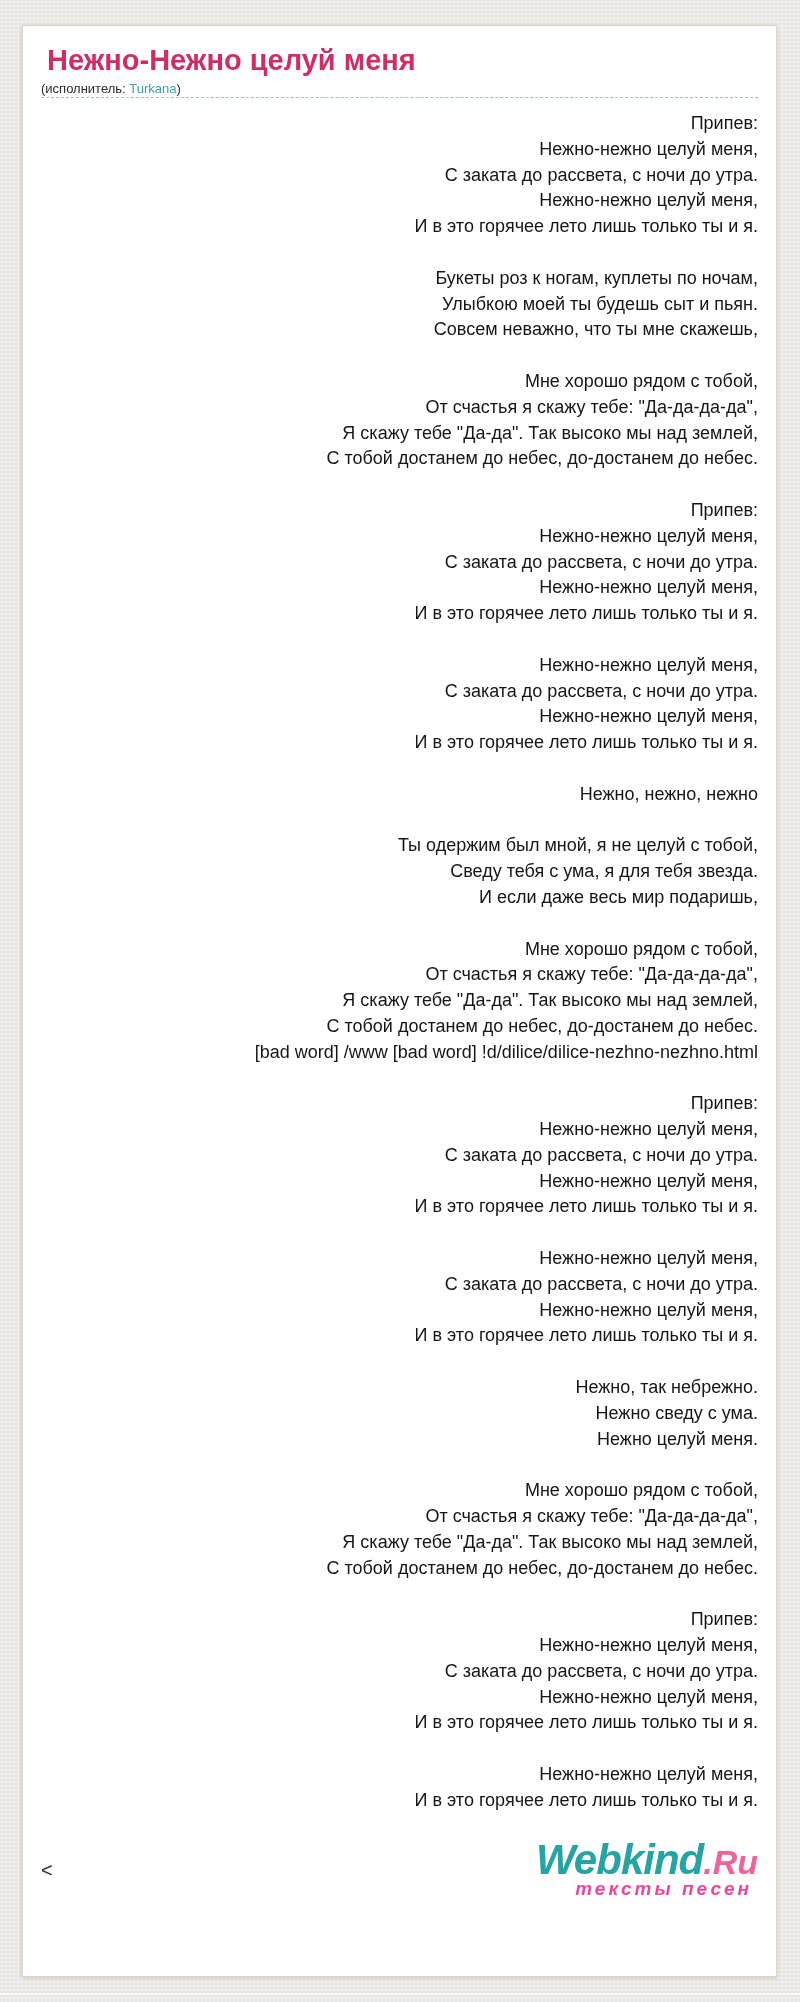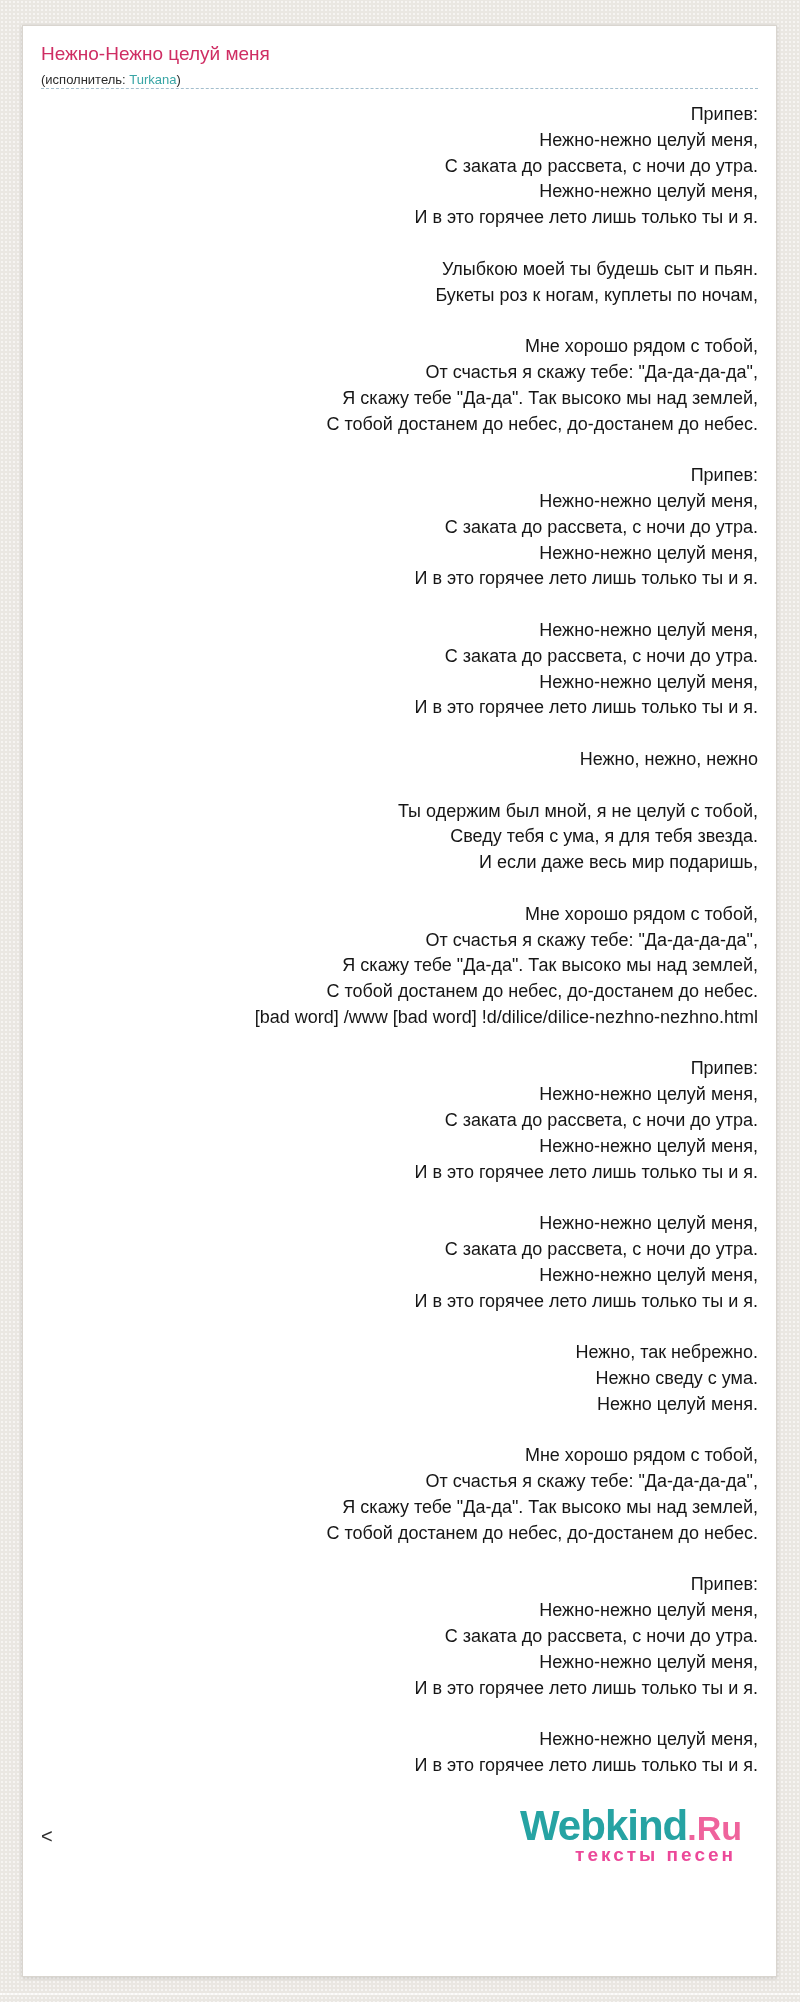--- a/index.html
+++ b/index.html
@@ -15,21 +15,21 @@
     border-top:2px dotted rgba(255,255,255,0.85);
   }
   .card{
     position:absolute;left:22px;top:25px;width:755px;height:1952px;
     box-sizing:border-box;background:#ffffff;
     border:1px solid #d9d5cf;
     box-shadow:0 1px 4px rgba(0,0,0,0.16);
     padding:14px 18px 10px 18px;
   }
   .song-title{
-    margin:0;font-size:19px;font-weight:normal;line-height:28px;
+    margin:6px;font-size:29px;font-weight:bold;line-height:28px;
     color:#cf2d63;
   }
   .artist-line{
     margin:3px 0 0 0;font-size:13px;line-height:17px;color:#2b2b2b;
     border-bottom:1px dashed #a3becd;
   }
   .artist-link{color:#38a5a5;text-decoration:none;cursor:pointer;}
   .lyrics{
     margin-top:13px;
     font-size:18px;line-height:25.8px;color:#161616;text-align:right;
@@ -38,22 +38,23 @@
   .line{white-space:pre;min-height:25.8px;}
   .footer-row{
     margin-top:12px;
     display:flex;justify-content:space-between;align-items:flex-end;
   }
   .back-link{
     font-size:20px;color:#2e2e2e;text-decoration:none;line-height:20px;
     padding-bottom:18px;cursor:pointer;
   }
   .logo{
-    text-align:right;line-height:1;margin-right:16px;cursor:pointer;
+    text-align:right;line-height:1;margin-right:0;cursor:pointer;
     user-select:none;
+    font-style:italic;
   }
   .logo-main{
     font-size:42px;font-weight:bold;color:#26a3a3;letter-spacing:-1px;
   }
   .logo-suffix{
     font-size:34px;font-weight:bold;color:#ef639c;
   }
   .logo-tagline{
     display:block;margin-top:-2px;padding-right:6px;
     font-size:19px;font-weight:bold;color:#ec4899;
@@ -69,22 +70,23 @@
 
   <div class="lyrics">
       <div class="stanza">
         <div class="line">Припев:</div>
         <div class="line"> Нежно-нежно целуй меня,</div>
         <div class="line"> С заката до рассвета, с ночи до утра.</div>
         <div class="line"> Нежно-нежно целуй меня,</div>
         <div class="line"> И в это горячее лето лишь только ты и я.</div>
       </div>
       <div class="stanza">
+        <div class="line">Букеты роз к ногам, куплеты по ночам,</div>
         <div class="line">Улыбкою моей ты будешь сыт и пьян.</div>
-        <div class="line">Букеты роз к ногам, куплеты по ночам,</div>
+        <div class="line">Совсем неважно, что ты мне скажешь,</div>
       </div>
       <div class="stanza">
         <div class="line">Мне хорошо рядом с тобой,</div>
         <div class="line">От счастья я скажу тебе: "Да-да-да-да",</div>
         <div class="line">Я скажу тебе "Да-да". Так высоко мы над землей,</div>
         <div class="line">С тобой достанем до небес, до-достанем до небес.</div>
       </div>
       <div class="stanza">
         <div class="line">Припев:</div>
         <div class="line">Нежно-нежно целуй меня,</div>

